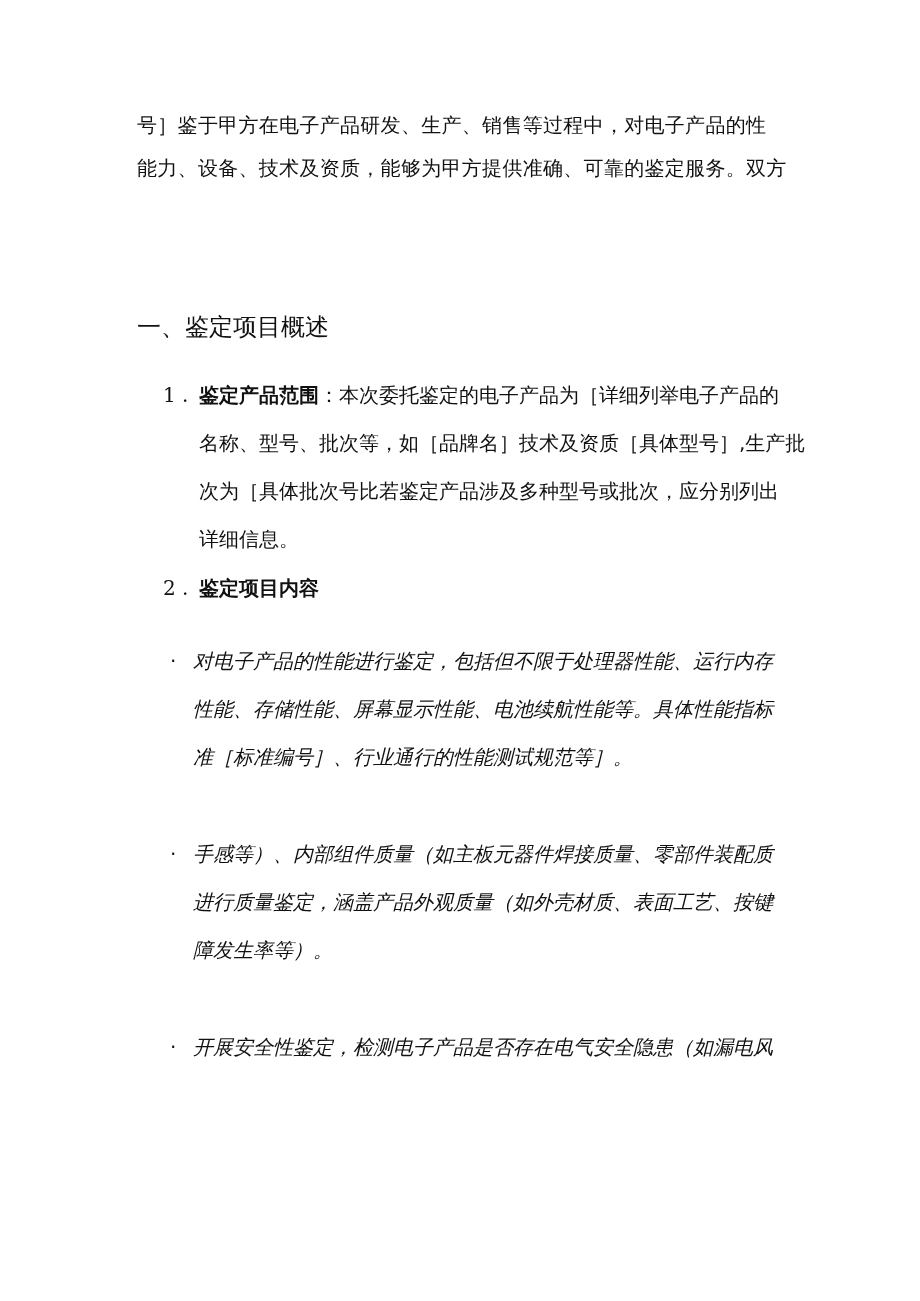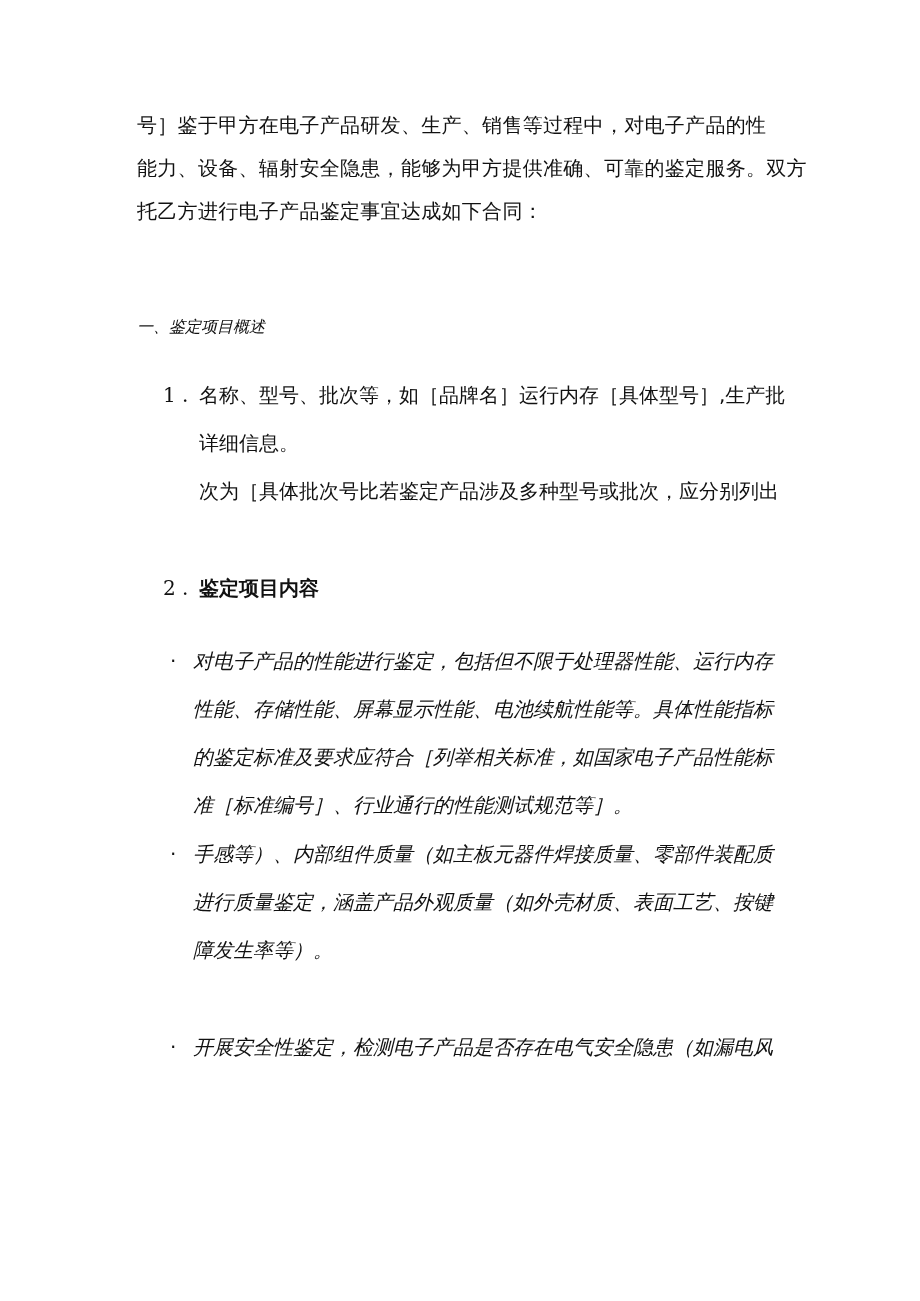--- a/index.html
+++ b/index.html
@@ -9,21 +9,21 @@
     color: #111111;
   }
   .page { position: absolute; left: 0; top: 0; width: 829px; height: 1301px; }
   .intro {
     position: absolute; left: 137px; top: 104px; width: 650px;
     font-size: 20px; line-height: 43px; letter-spacing: 0.3px;
   }
   .intro .ln { display: block; white-space: nowrap; }
   .heading {
     position: absolute; left: 137px; top: 312px;
-    font-size: 16px; line-height: 30px; white-space: nowrap; font-style: italic;
+    font-size: 24px; line-height: 30px; white-space: nowrap;
   }
   .item {
     position: absolute; left: 163px; width: 640px;
     font-size: 20px; line-height: 48px;
   }
   .item .num {
     position: absolute; left: 0; top: 0; width: 36px; white-space: nowrap;
     font-family: "DejaVu Serif", "Liberation Serif", serif; font-size: 20px;
   }
   .item .body { display: block; padding-left: 36px; }
@@ -37,48 +37,47 @@
   .bullet .body { display: block; padding-left: 23px; font-style: italic; }
   .bullet .ln { display: block; white-space: nowrap; }
 </style>
 </head>
 <body>
 
 <div class="page">
 
   <div class="intro">
     <span class="ln">号］鉴于甲方在电子产品研发、生产、销售等过程中，对电子产品的性</span>
-    <span class="ln">能力、设备、辐射安全隐患，能够为甲方提供准确、可靠的鉴定服务。双方</span>
-    <span class="ln">托乙方进行电子产品鉴定事宜达成如下合同：</span>
+    <span class="ln">能力、设备、技术及资质，能够为甲方提供准确、可靠的鉴定服务。双方</span>
   </div>
 
   <div class="heading">一、鉴定项目概述</div>
 
   <div class="item" style="top:371px;">
     <span class="num">1 .</span>
     <span class="body">
-      <span class="ln">名称、型号、批次等，如［品牌名］运行内存［具体型号］,生产批</span>
+      <span class="ln"><b>鉴定产品范围</b><span>：本次委托鉴定的电子产品为［详细列举电子产品的</span></span>
+      <span class="ln">名称、型号、批次等，如［品牌名］技术及资质［具体型号］,生产批</span>
+      <span class="ln">次为［具体批次号比若鉴定产品涉及多种型号或批次，应分别列出</span>
       <span class="ln">详细信息。</span>
-      <span class="ln">次为［具体批次号比若鉴定产品涉及多种型号或批次，应分别列出</span>
     </span>
   </div>
 
   <div class="item" style="top:564px;">
     <span class="num">2 .</span>
     <span class="body">
       <span class="ln"><b>鉴定项目内容</b></span>
     </span>
   </div>
 
   <div class="bullet" style="top:637px;">
     <span class="dot">·</span>
     <span class="body">
       <span class="ln">对电子产品的性能进行鉴定，包括但不限于处理器性能、运行内存</span>
       <span class="ln">性能、存储性能、屏幕显示性能、电池续航性能等。具体性能指标</span>
-      <span class="ln">的鉴定标准及要求应符合［列举相关标准，如国家电子产品性能标</span>
       <span class="ln">准［标准编号］、行业通行的性能测试规范等］。</span>
     </span>
   </div>
 
   <div class="bullet" style="top:830px;">
     <span class="dot">·</span>
     <span class="body">
       <span class="ln">手感等）、内部组件质量（如主板元器件焊接质量、零部件装配质</span>
       <span class="ln">进行质量鉴定，涵盖产品外观质量（如外壳材质、表面工艺、按键</span>
       <span class="ln">障发生率等）。</span>

